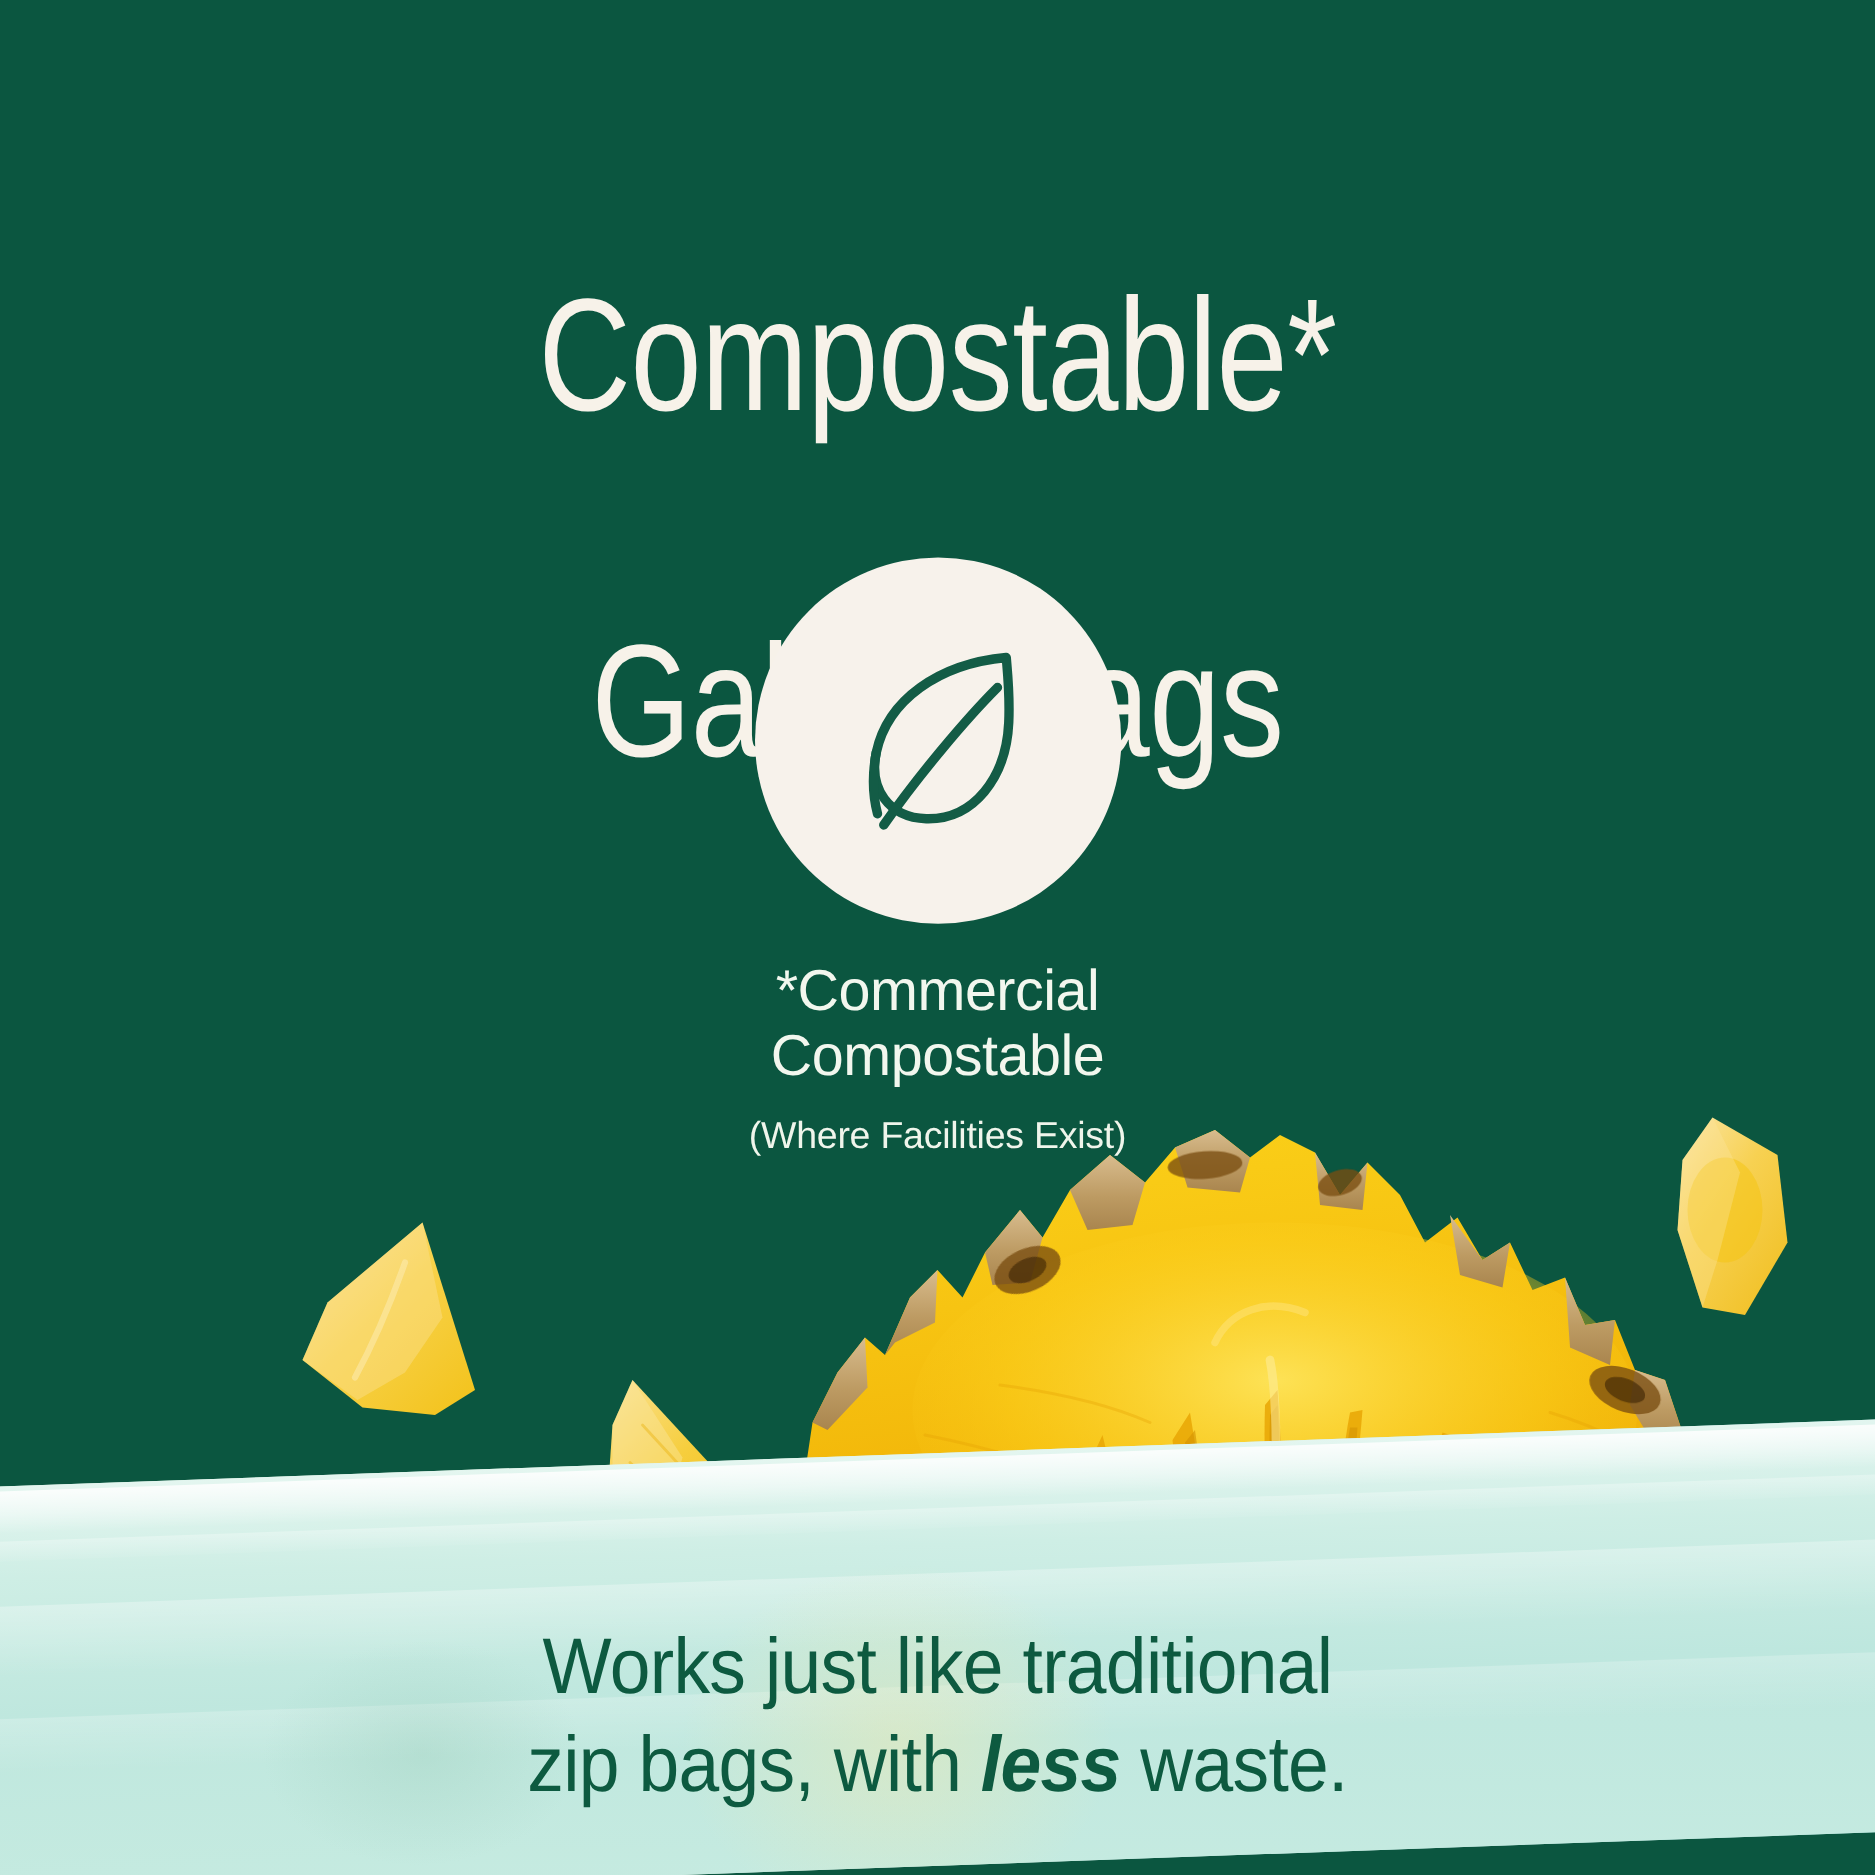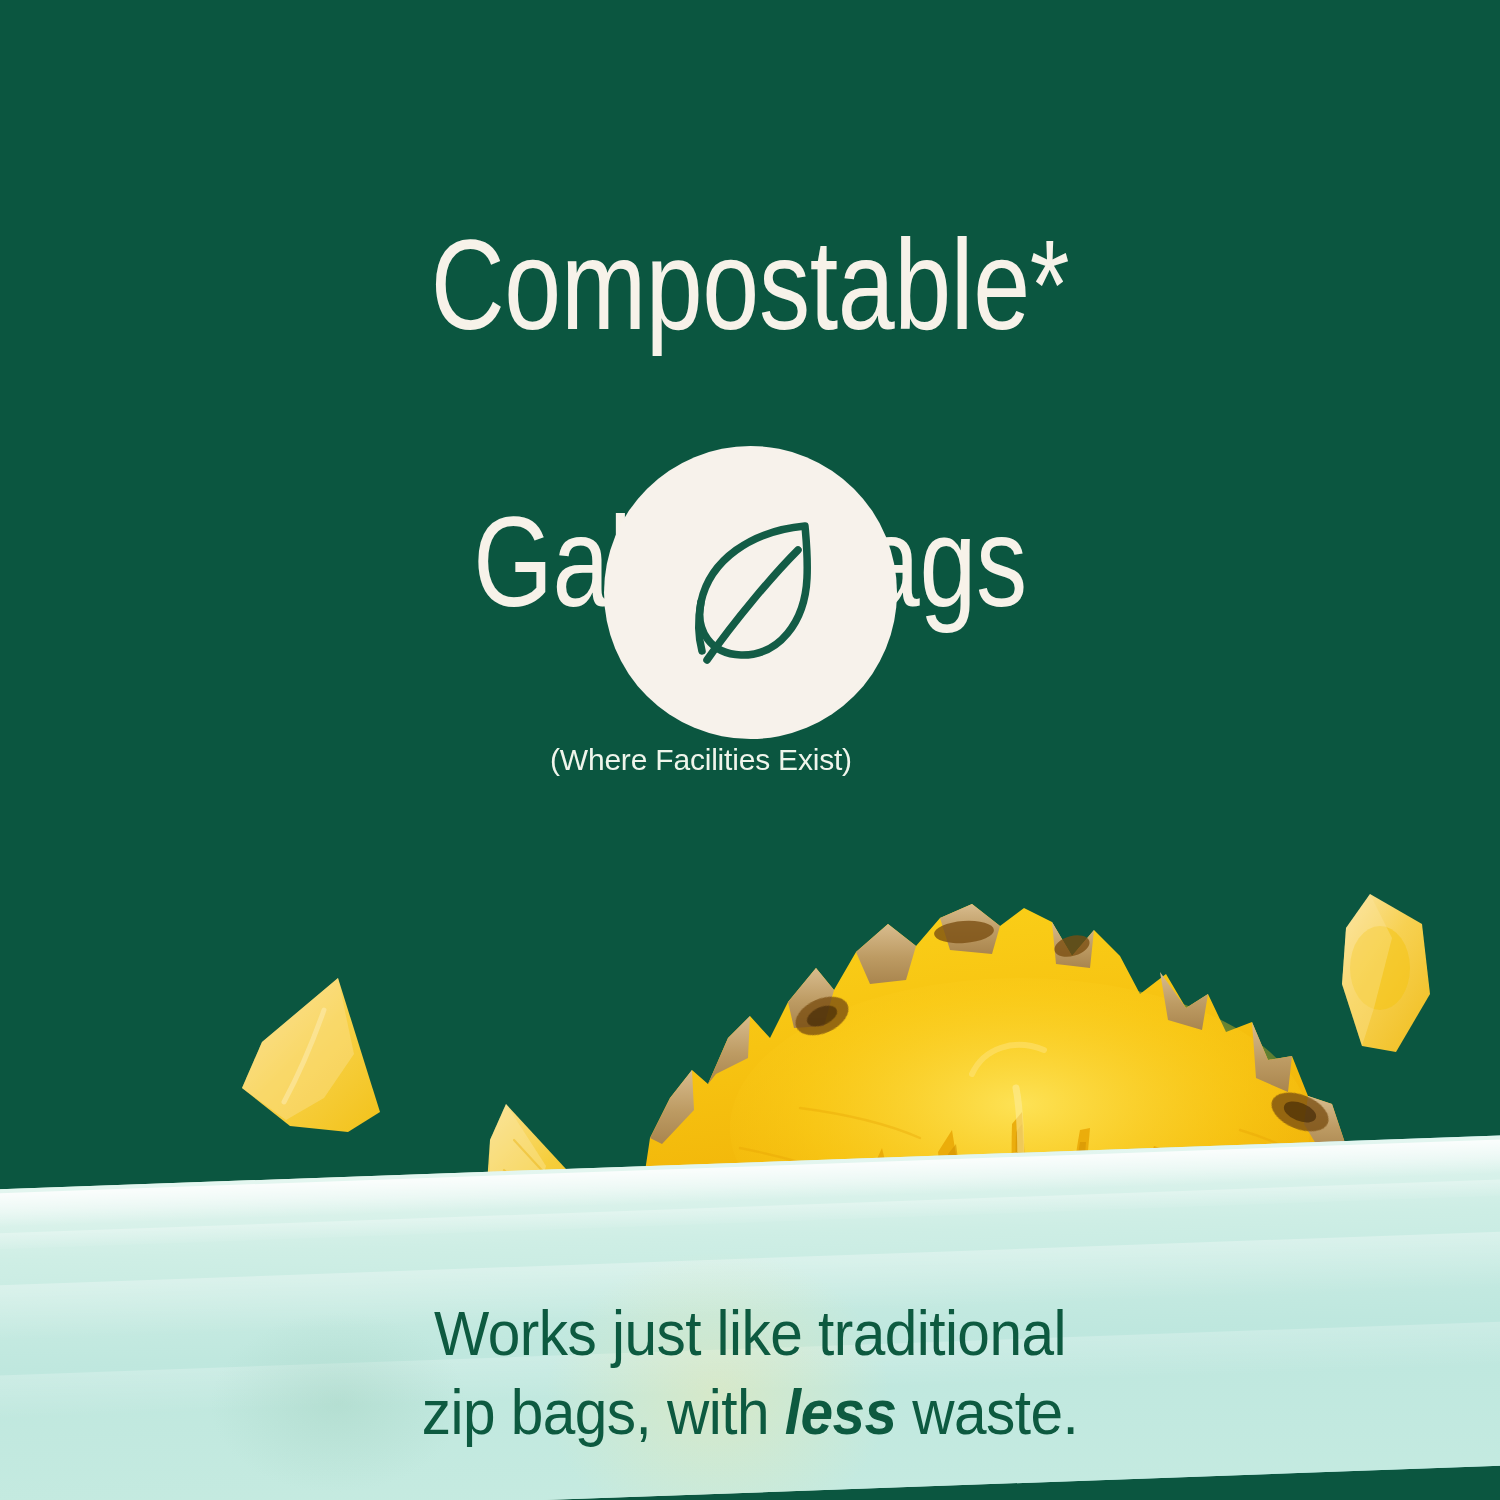--- a/index.html
+++ b/index.html
@@ -60,22 +60,23 @@
     width:330px;
     text-align:center;
     color:#F2F7EE;
     font-size:46px;
     line-height:1.12;
     font-weight:400;
     letter-spacing:-0.4px;
     white-space:pre-line;
   }
   .benefit-sub {
-    margin-top:4px;
+    margin-top:22px;
     width:400px;
+    text-align:center;
     color:#EFF5EB;
     font-size:30px;
     line-height:1.15;
     font-weight:400;
     letter-spacing:-0.2px;
   }
 
   
   #scene {
     position:absolute;
@@ -192,20 +193,22 @@
     <div class="benefit">
       <div class="icon-circle">
         <span>
           <svg width="190" height="190" viewBox="0 0 190 190" fill="none">
             <path d="M150 28 C 96 33, 55 62, 46 104 C 40 133, 56 156, 86 157 C 124 158, 150 124, 152 80 C 153 58, 151 40, 150 28 Z" stroke="#135C46" stroke-width="7.5" stroke-linecap="round" stroke-linejoin="round" fill="none"></path>
             <path d="M143 52 C 118 77, 80 122, 52 162" stroke="#135C46" stroke-width="7.5" stroke-linecap="round" fill="none"></path>
             <path d="M46 104 C 43 120, 43 138, 47 153" stroke="#135C46" stroke-width="7.5" stroke-linecap="round" fill="none"></path>
           </svg>
         </span>
       </div>
+      <div class="benefit-label">*Commercial
+Compostable</div>
       <div class="benefit-sub">(Where Facilities Exist)</div>
     </div>
 
 
 
   </div>
 
   <div id="scene">
 
     <div id="pineapple">

